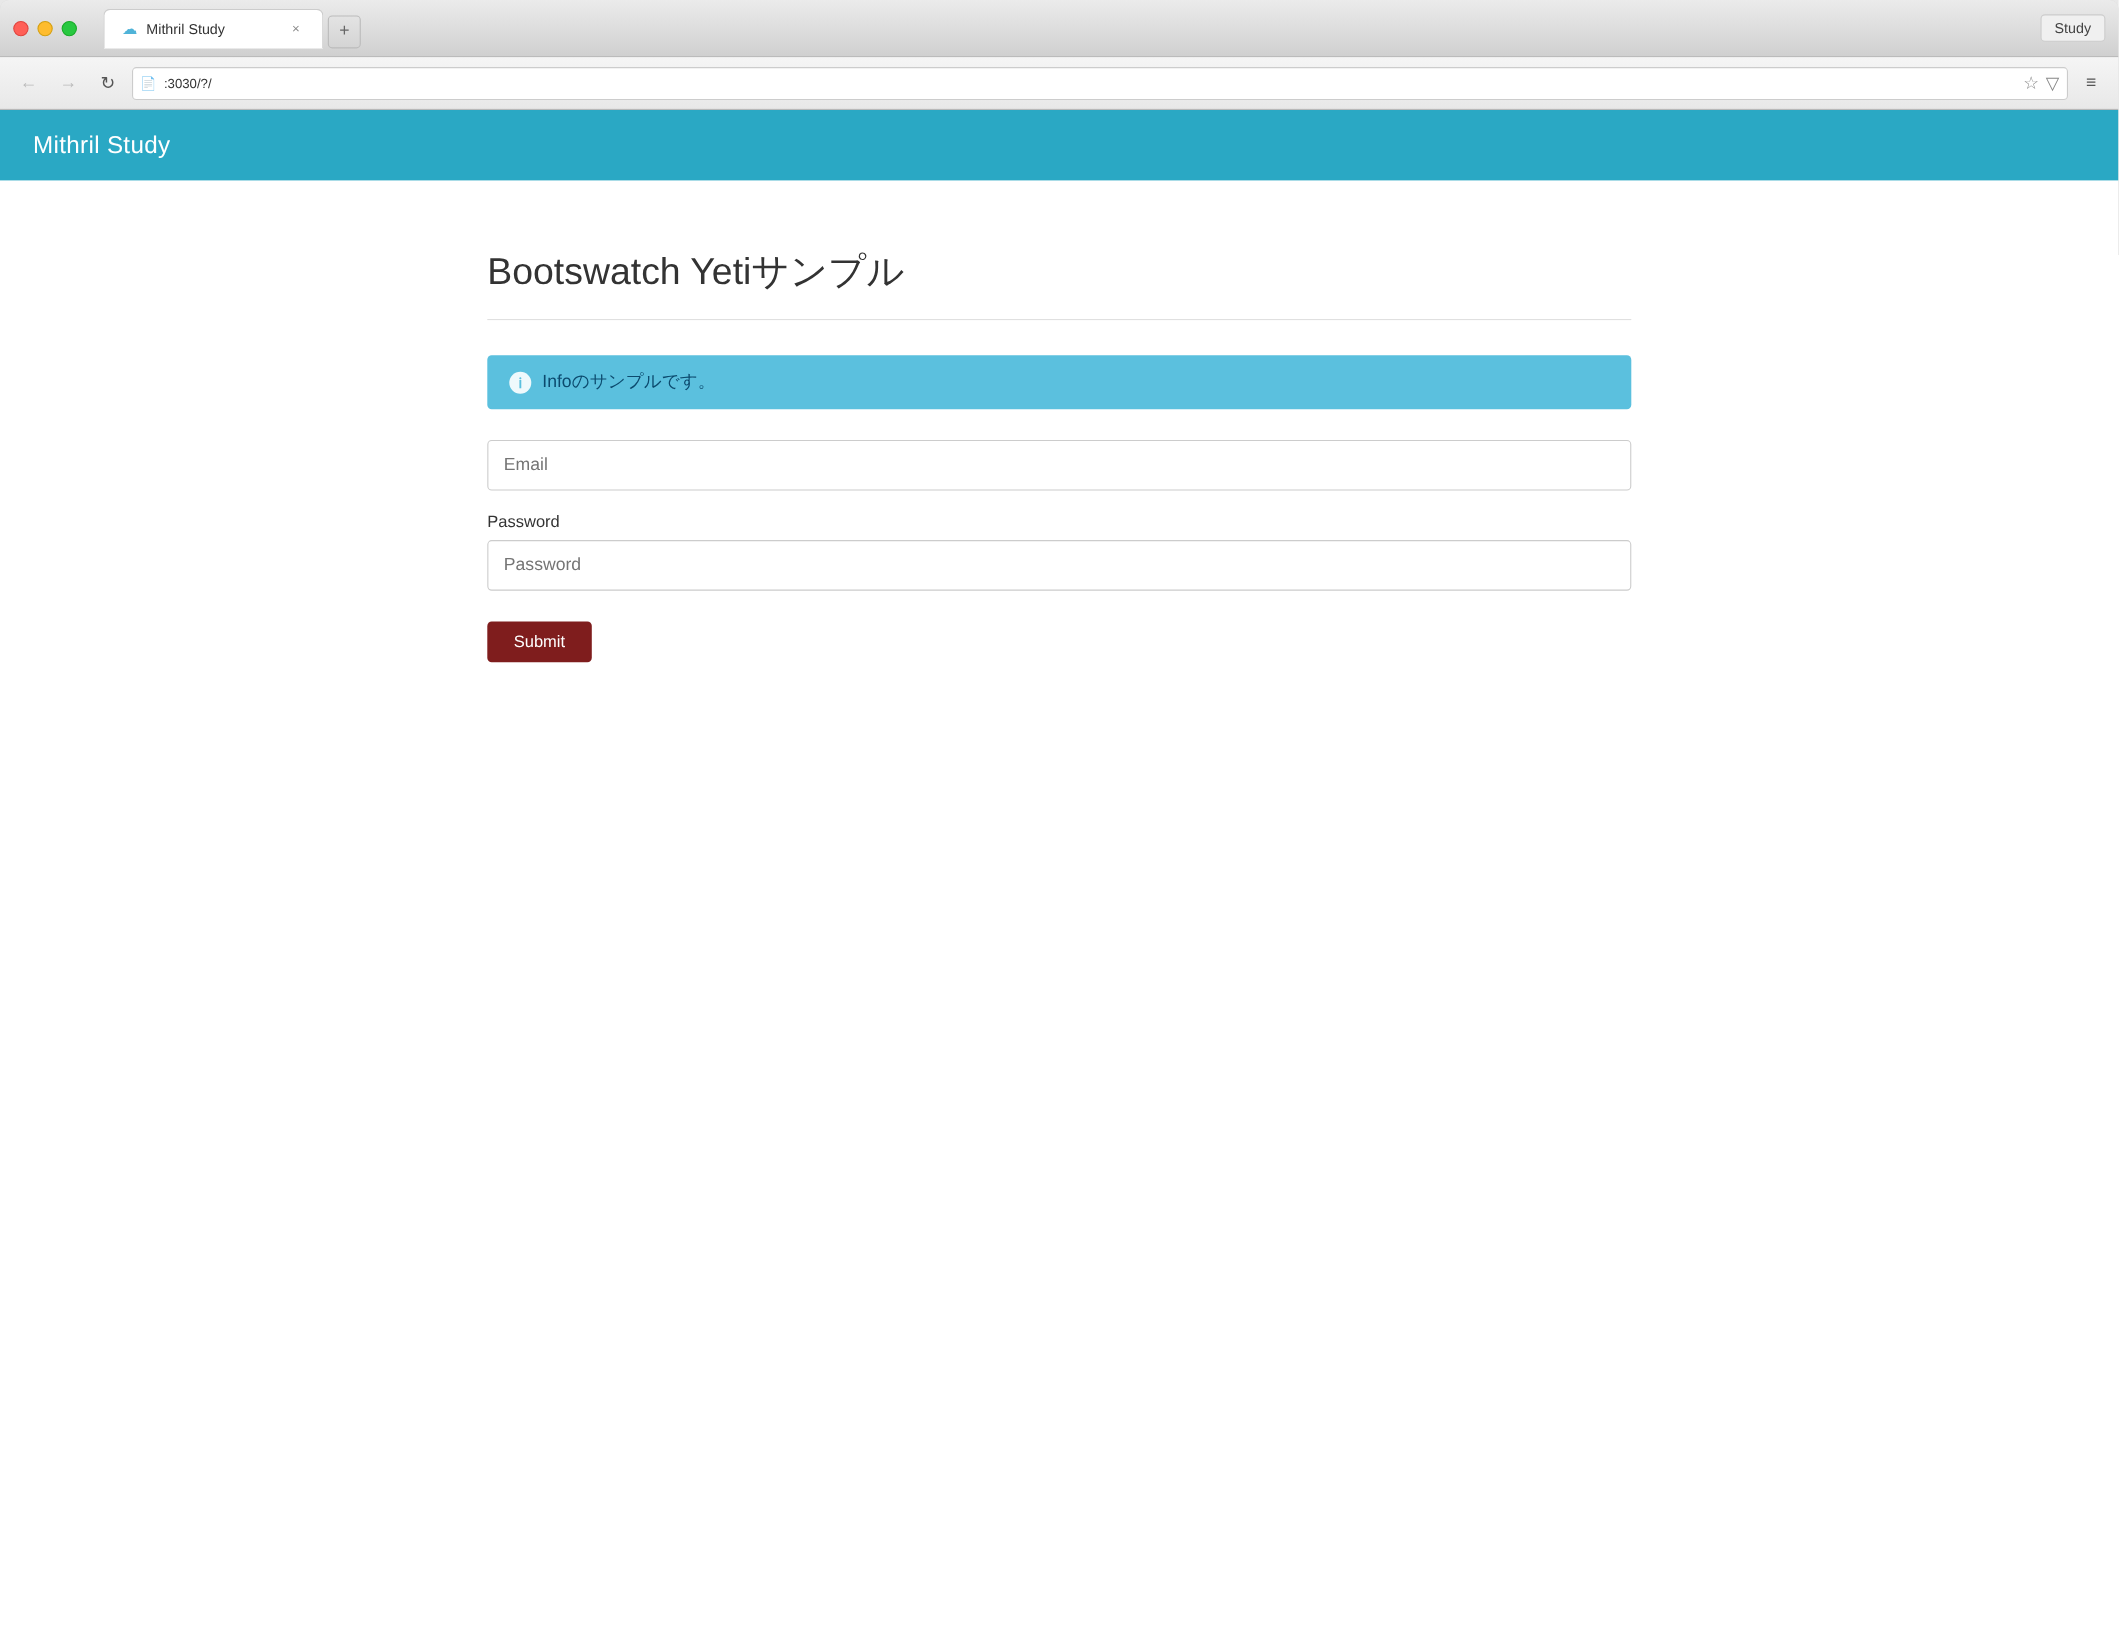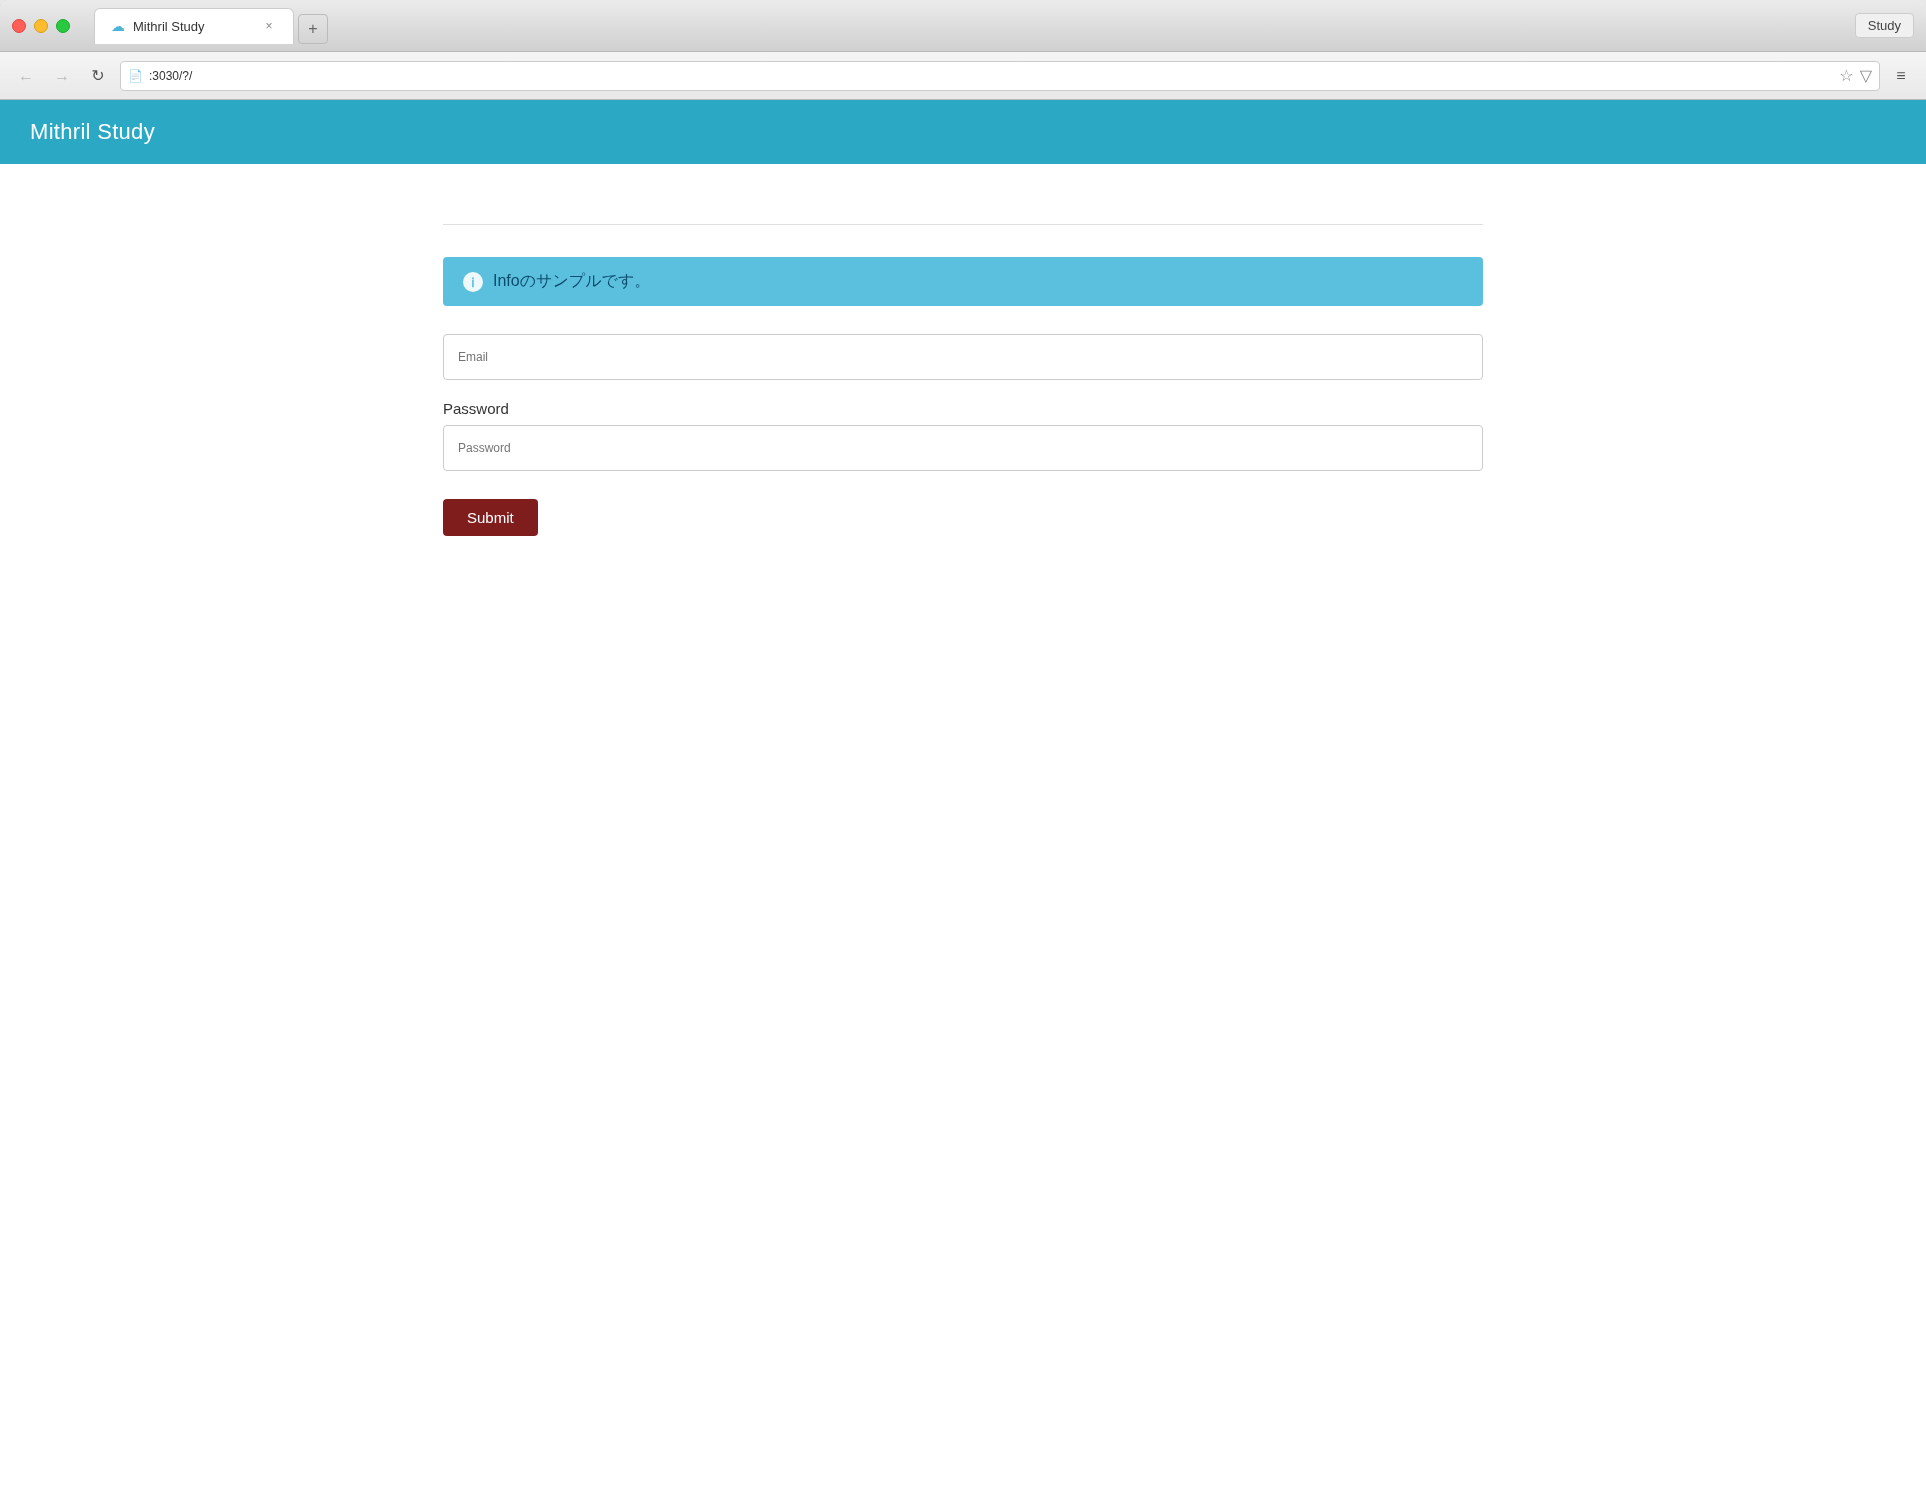--- a/index.html
+++ b/index.html
@@ -264,21 +264,21 @@
       margin-bottom: 8px;
       font-weight: 400;
     }
 
     .form-control {
       width: 100%;
       height: 46px;
       border: 1px solid #ccc;
       border-radius: 4px;
       padding: 0 14px;
-      font-size: 12px;
+      font-size: 16px;
       color: #999;
       outline: none;
       background: white;
     }
 
     .btn-warning {
       background: #7f1d1d;
       border: none;
       color: white;
       font-size: 15px;
@@ -332,20 +332,21 @@
   </div>
 
   <div class="page-content">
 
     <nav class="navbar">
       <span class="navbar-brand">Mithril Study</span>
     </nav>
 
     <div class="main-content">
 
+      <h1 class="page-heading">Bootswatch Yetiサンプル</h1>
       <hr class="divider">
 
       <div class="alert-info">
         <div class="alert-icon">ℹ</div>
         <span class="alert-text">Infoのサンプルです。</span>
       </div>
 
       <form>
         <div class="form-group">
           <input class="form-control" type="email" placeholder="Email" style="">

